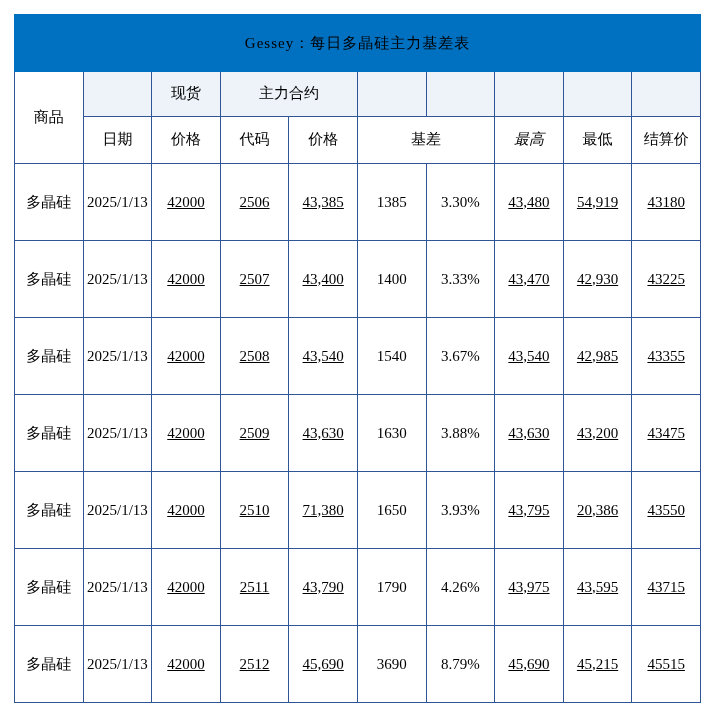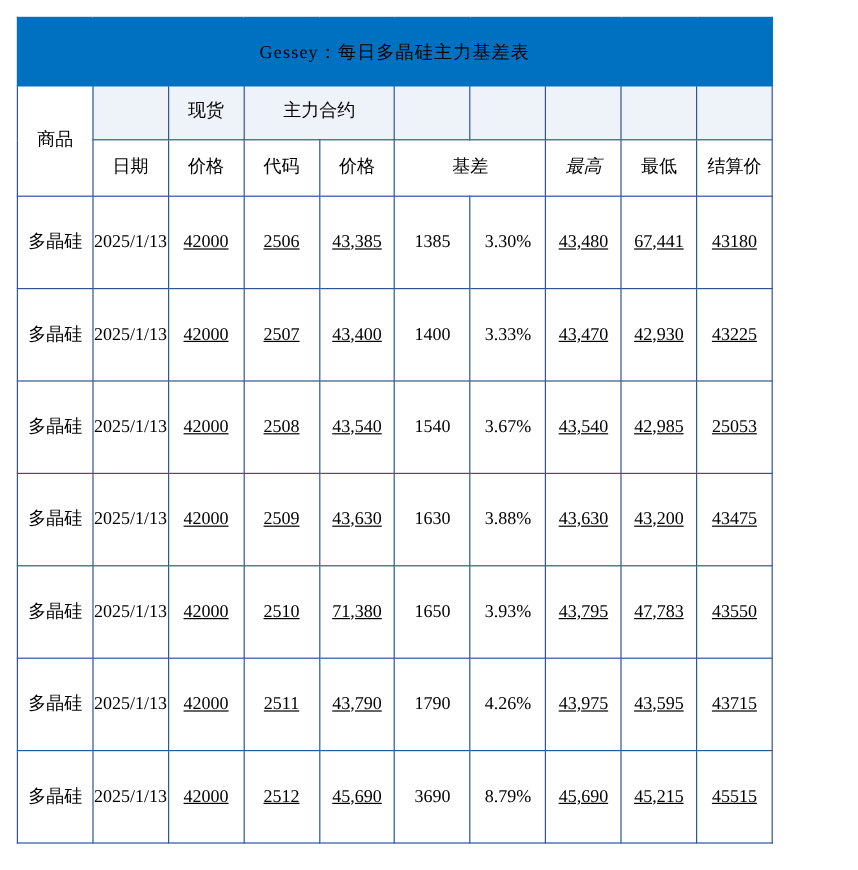--- a/index.html
+++ b/index.html
@@ -16,21 +16,21 @@
   .sheet {
     width: 715px;
     height: 725px;
     box-sizing: border-box;
     padding: 14px 14px 0 14px;
     background: #ffffff;
   }
   table.basis {
     border-collapse: collapse;
     table-layout: fixed;
-    width: 630px;
+    width: 687px;
     background: #ffffff;
   }
   table.basis td, table.basis th {
     border: 1px solid #2f5597;
     padding: 0;
     text-align: center;
     vertical-align: middle;
     font-weight: normal;
     font-size: 15px;
     color: #000000;
@@ -133,21 +133,21 @@
 
       <tr class="datarow">
         <td class="goods-cell">多晶硅</td>
         <td class="date-cell">2025/1/13</td>
         <td class="num">42000</td>
         <td class="num">2506</td>
         <td class="num">43,385</td>
         <td class="basis-val">1385</td>
         <td class="basis-pct">3.30%</td>
         <td class="num">43,480</td>
-        <td class="num">67,441</td>
+        <td class="num">54,919</td>
         <td class="num">43180</td>
       </tr>
 
       <tr class="datarow">
         <td class="goods-cell">多晶硅</td>
         <td class="date-cell">2025/1/13</td>
         <td class="num">42000</td>
         <td class="num">2507</td>
         <td class="num">43,400</td>
         <td class="basis-val">1400</td>
@@ -160,21 +160,21 @@
       <tr class="datarow">
         <td class="goods-cell">多晶硅</td>
         <td class="date-cell">2025/1/13</td>
         <td class="num">42000</td>
         <td class="num">2508</td>
         <td class="num">43,540</td>
         <td class="basis-val">1540</td>
         <td class="basis-pct">3.67%</td>
         <td class="num">43,540</td>
         <td class="num">42,985</td>
-        <td class="num">25053</td>
+        <td class="num">43355</td>
       </tr>
 
       <tr class="datarow">
         <td class="goods-cell">多晶硅</td>
         <td class="date-cell">2025/1/13</td>
         <td class="num">42000</td>
         <td class="num">2509</td>
         <td class="num">43,630</td>
         <td class="basis-val">1630</td>
         <td class="basis-pct">3.88%</td>
@@ -185,21 +185,21 @@
 
       <tr class="datarow">
         <td class="goods-cell">多晶硅</td>
         <td class="date-cell">2025/1/13</td>
         <td class="num">42000</td>
         <td class="num">2510</td>
         <td class="num">71,380</td>
         <td class="basis-val">1650</td>
         <td class="basis-pct">3.93%</td>
         <td class="num">43,795</td>
-        <td class="num">47,783</td>
+        <td class="num">20,386</td>
         <td class="num">43550</td>
       </tr>
 
       <tr class="datarow">
         <td class="goods-cell">多晶硅</td>
         <td class="date-cell">2025/1/13</td>
         <td class="num">42000</td>
         <td class="num">2511</td>
         <td class="num">43,790</td>
         <td class="basis-val">1790</td>

